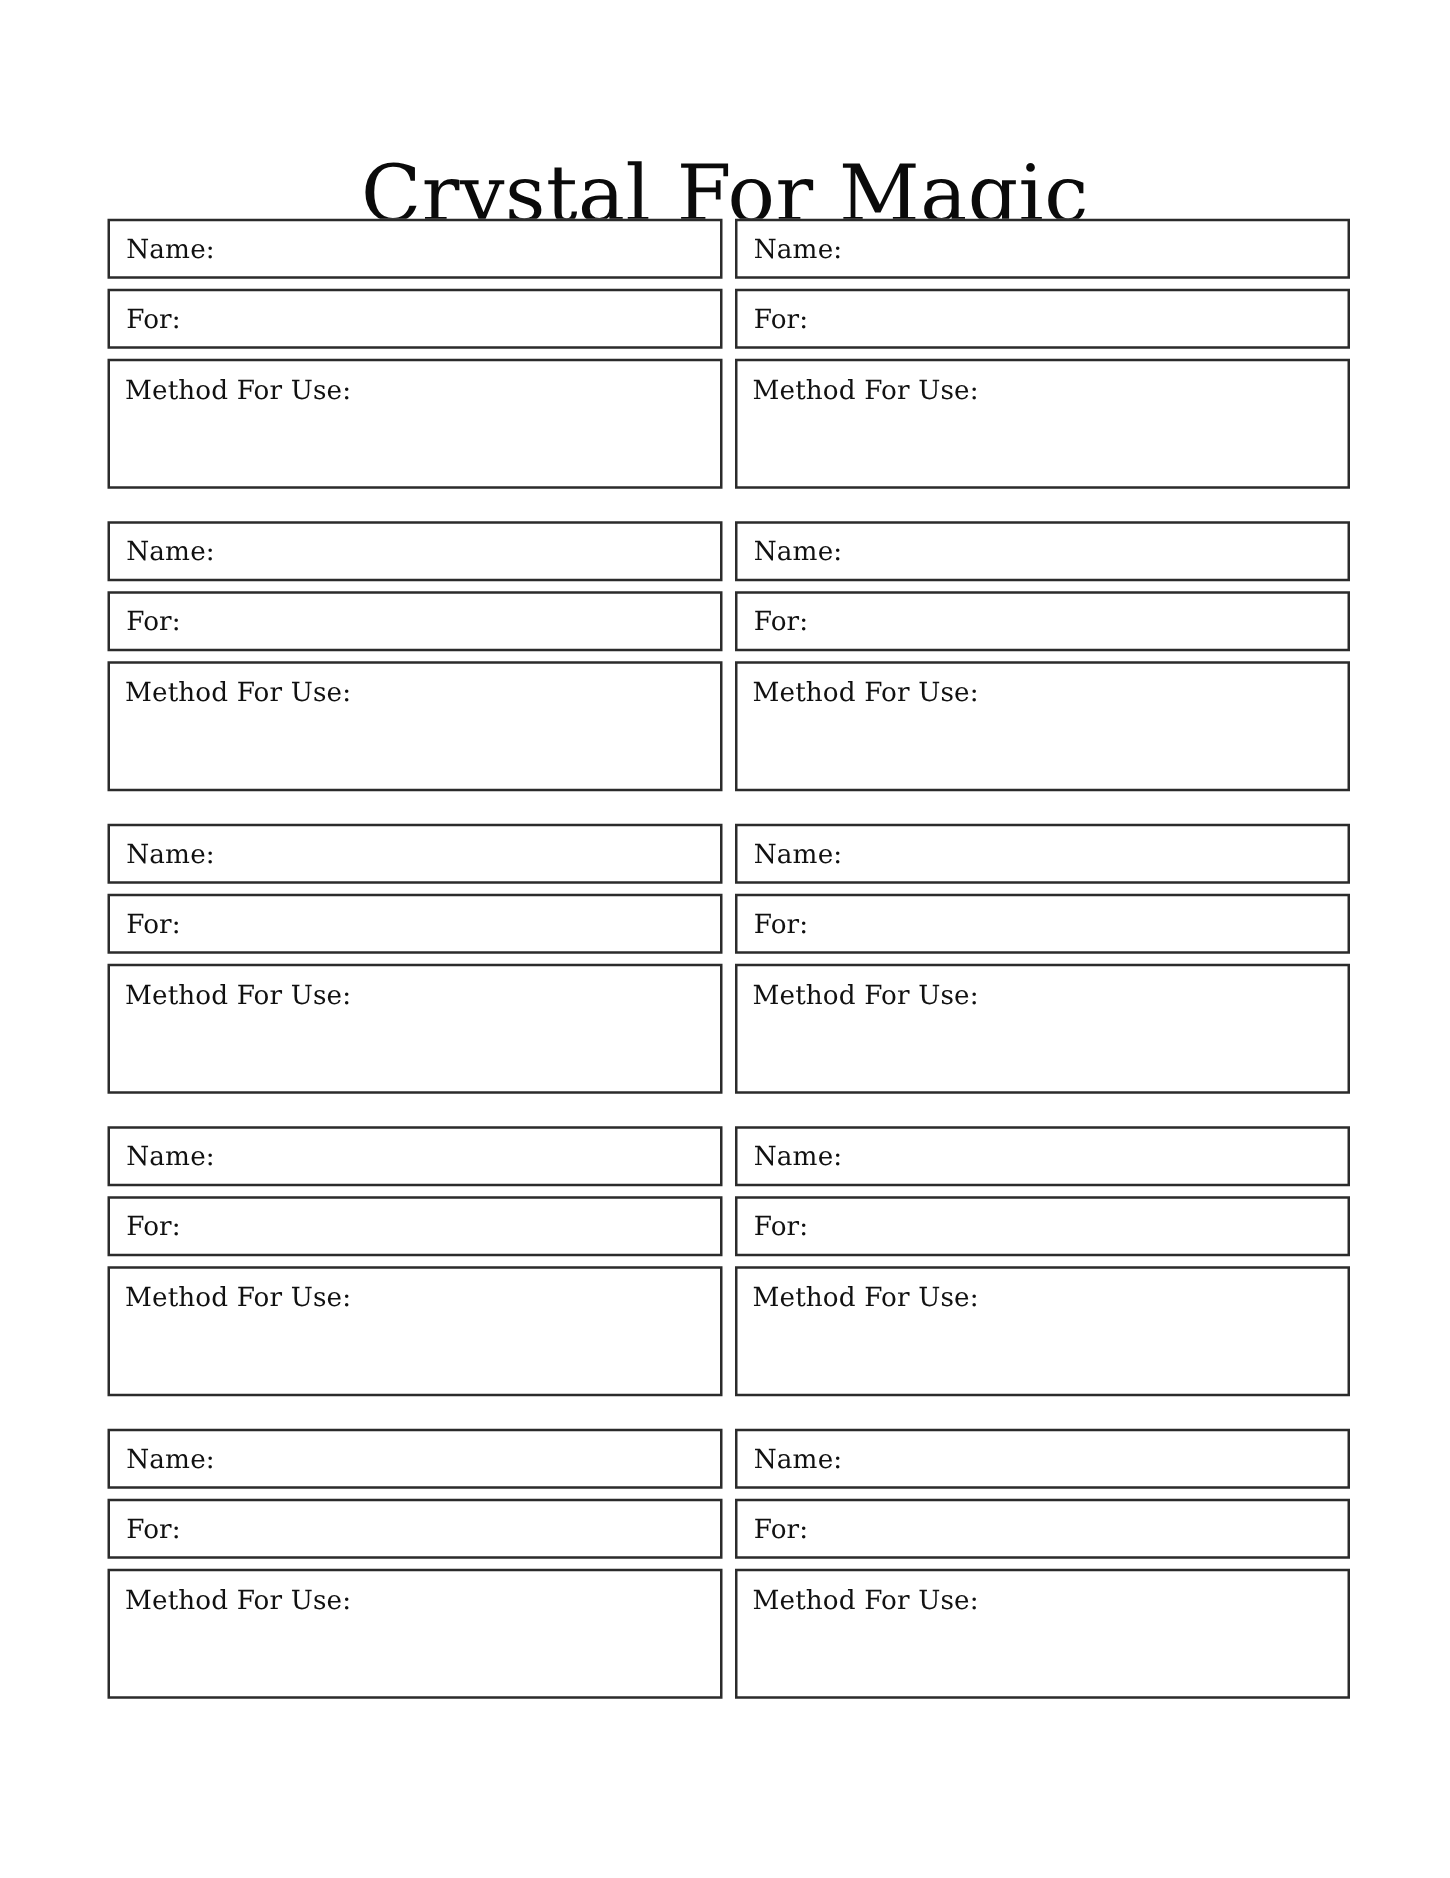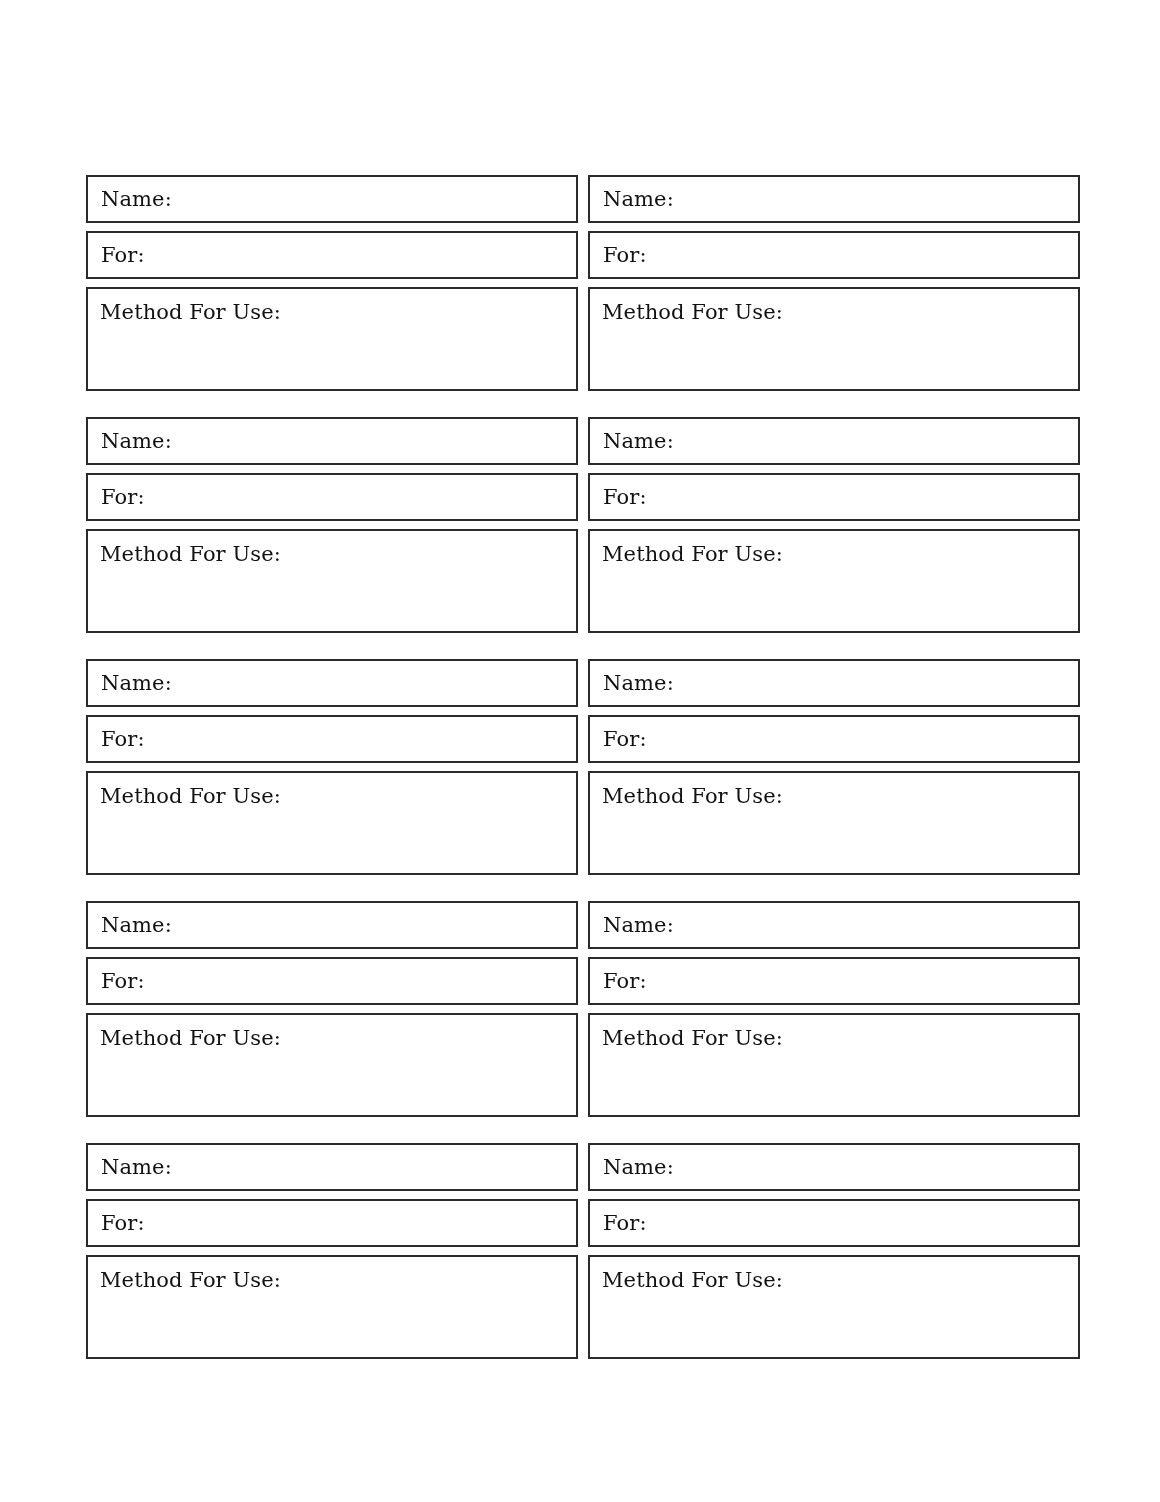--- a/index.html
+++ b/index.html
@@ -111,20 +111,21 @@
   .field-writing-area {
     display: block;
     height: 58px;
   }
 </style>
 </head>
 <body>
 
 <div class="page">
 
+  <h1 class="page-title">Crystal For Magic</h1>
 
   <div class="form-grid">
 
     <div class="entry-row">
 
       <div class="entry-card">
         <div class="field field-short">
           <span class="field-label">Name:</span>
         </div>
         <div class="field field-short">

